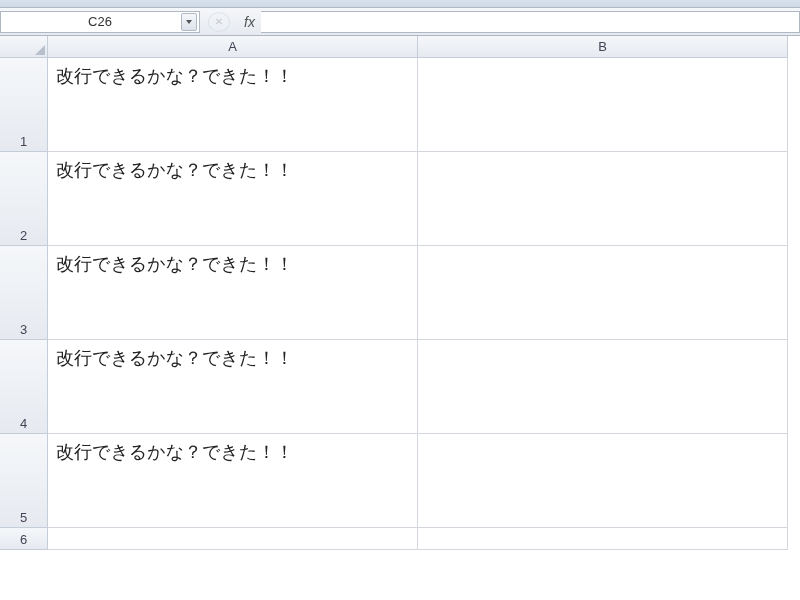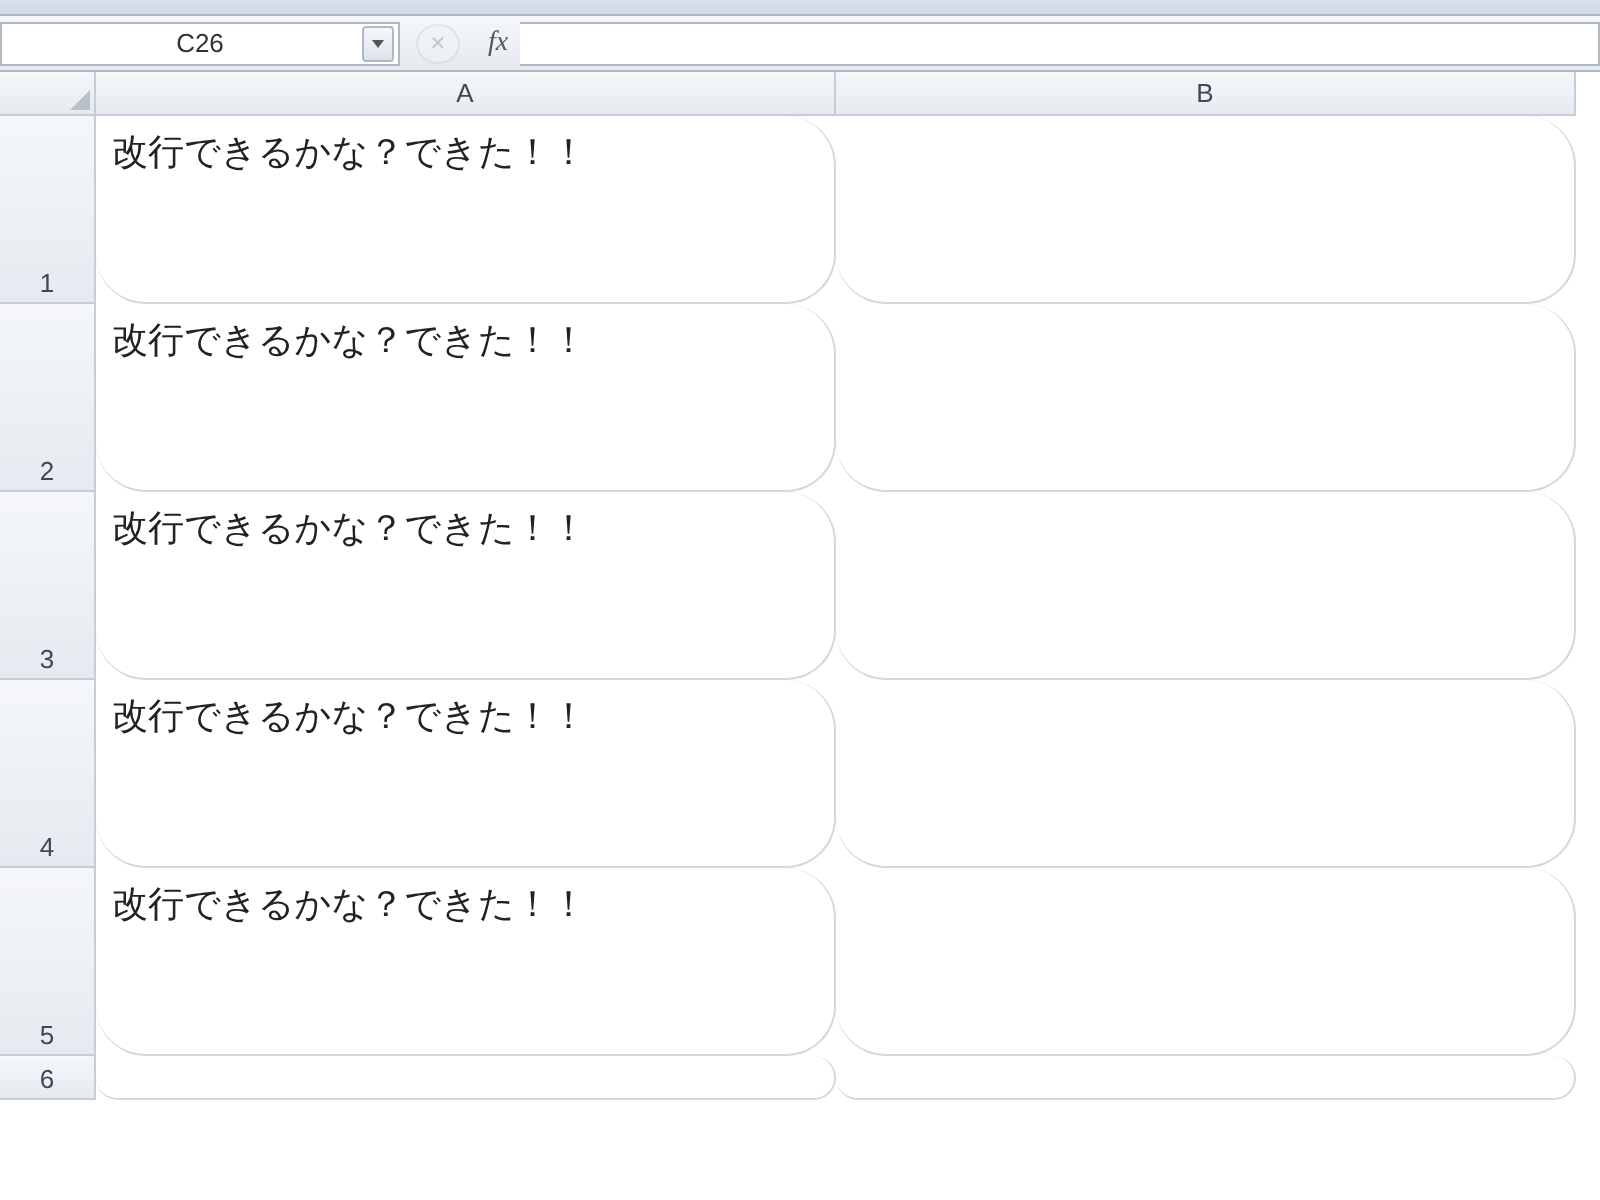--- a/index.html
+++ b/index.html
@@ -72,21 +72,21 @@
       border-radius: 50%;
       display: flex;
       align-items: center;
       justify-content: center;
       font-size: 10px;
       color: #888;
       opacity: 0.4;
     }
     .fx-label {
       font-style: italic;
-      font-family: Liberation Serif, serif;
+      font-family: Liberation Sans, sans-serif;
       font-size: 14px;
       color: #555;
       margin-left: 10px;
       margin-right: 6px;
     }
     .formula-input {
       flex: 1;
       height: 22px;
       background: #fff;
       border: 1px solid #b0b8c4;
@@ -161,21 +161,20 @@
     }
     .cell {
       border-right: 1px solid #d4d8de;
       border-bottom: 1px solid #d4d8de;
       padding: 6px 8px;
       font-size: 18px;
       color: #222;
       display: flex;
       align-items: flex-start;
       overflow: hidden;
-      border-radius: 25px;
     }
     .cell.col-a { width: 370px; }
     .cell.col-b { width: 370px; }
     .cell.tall { height: 94px; }
     .cell.short { height: 22px; padding: 2px 8px; font-size: 13px; }
   </style>
 </head>
 <body>
 
 <div class="top-bar"></div>

